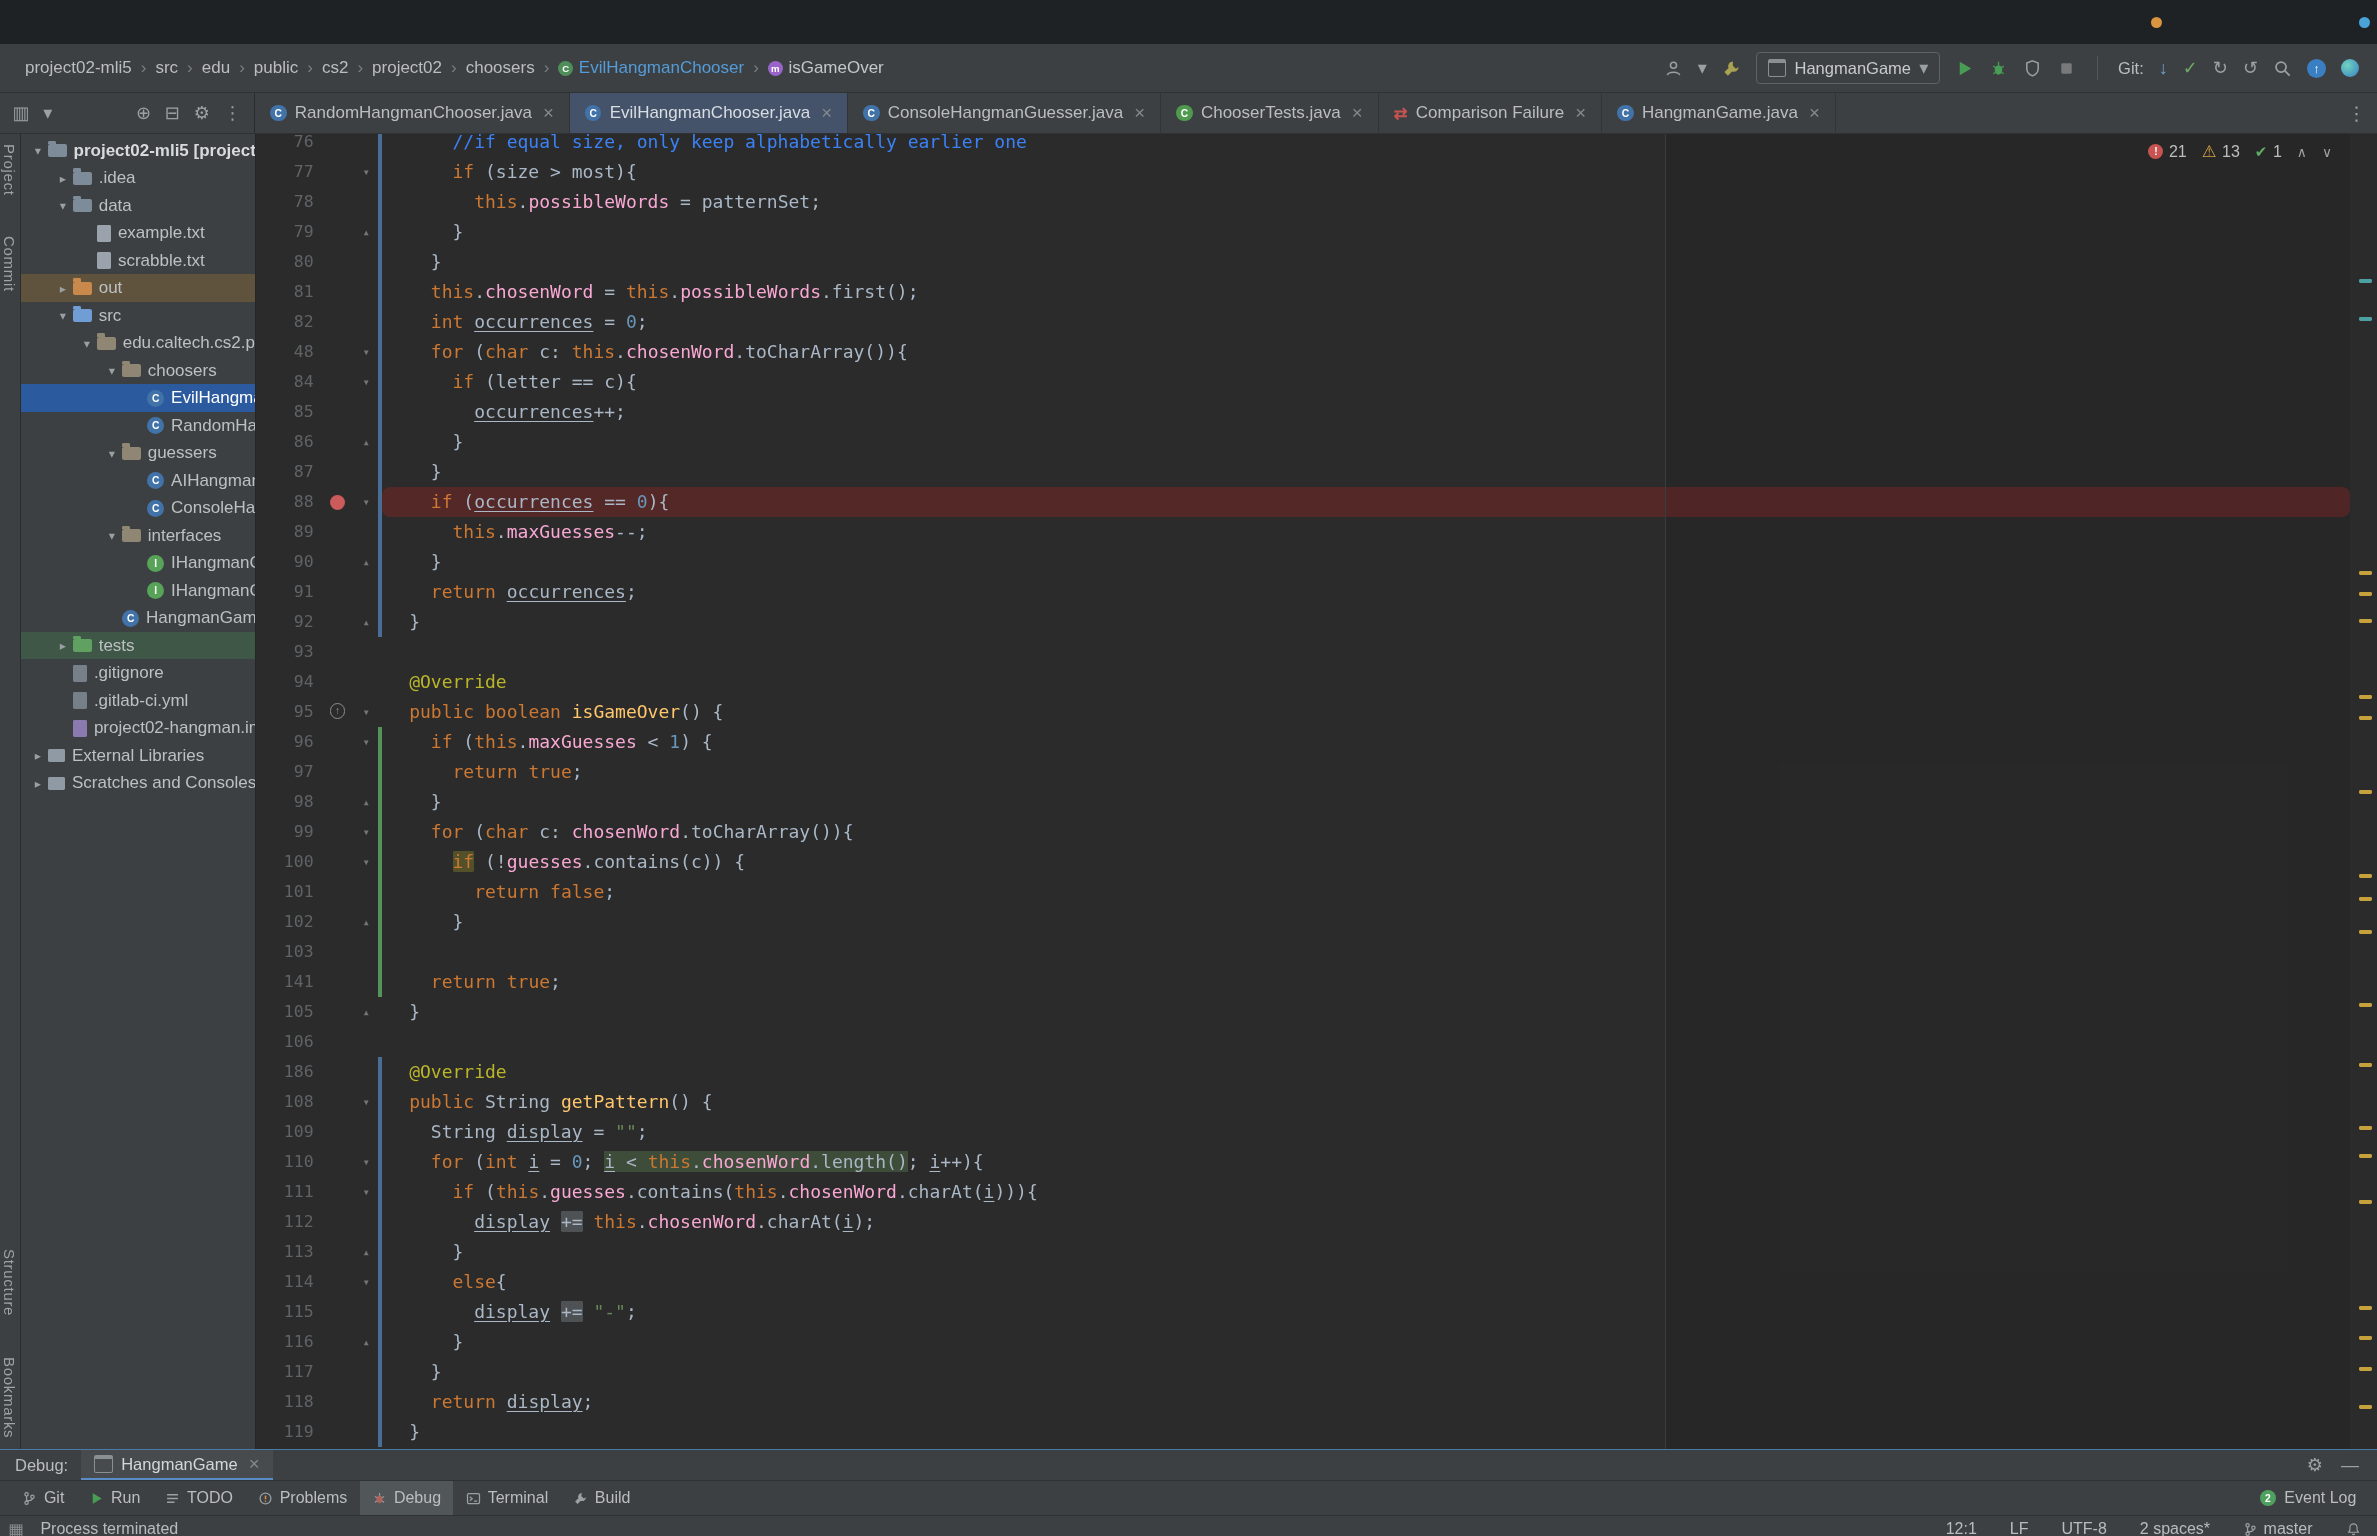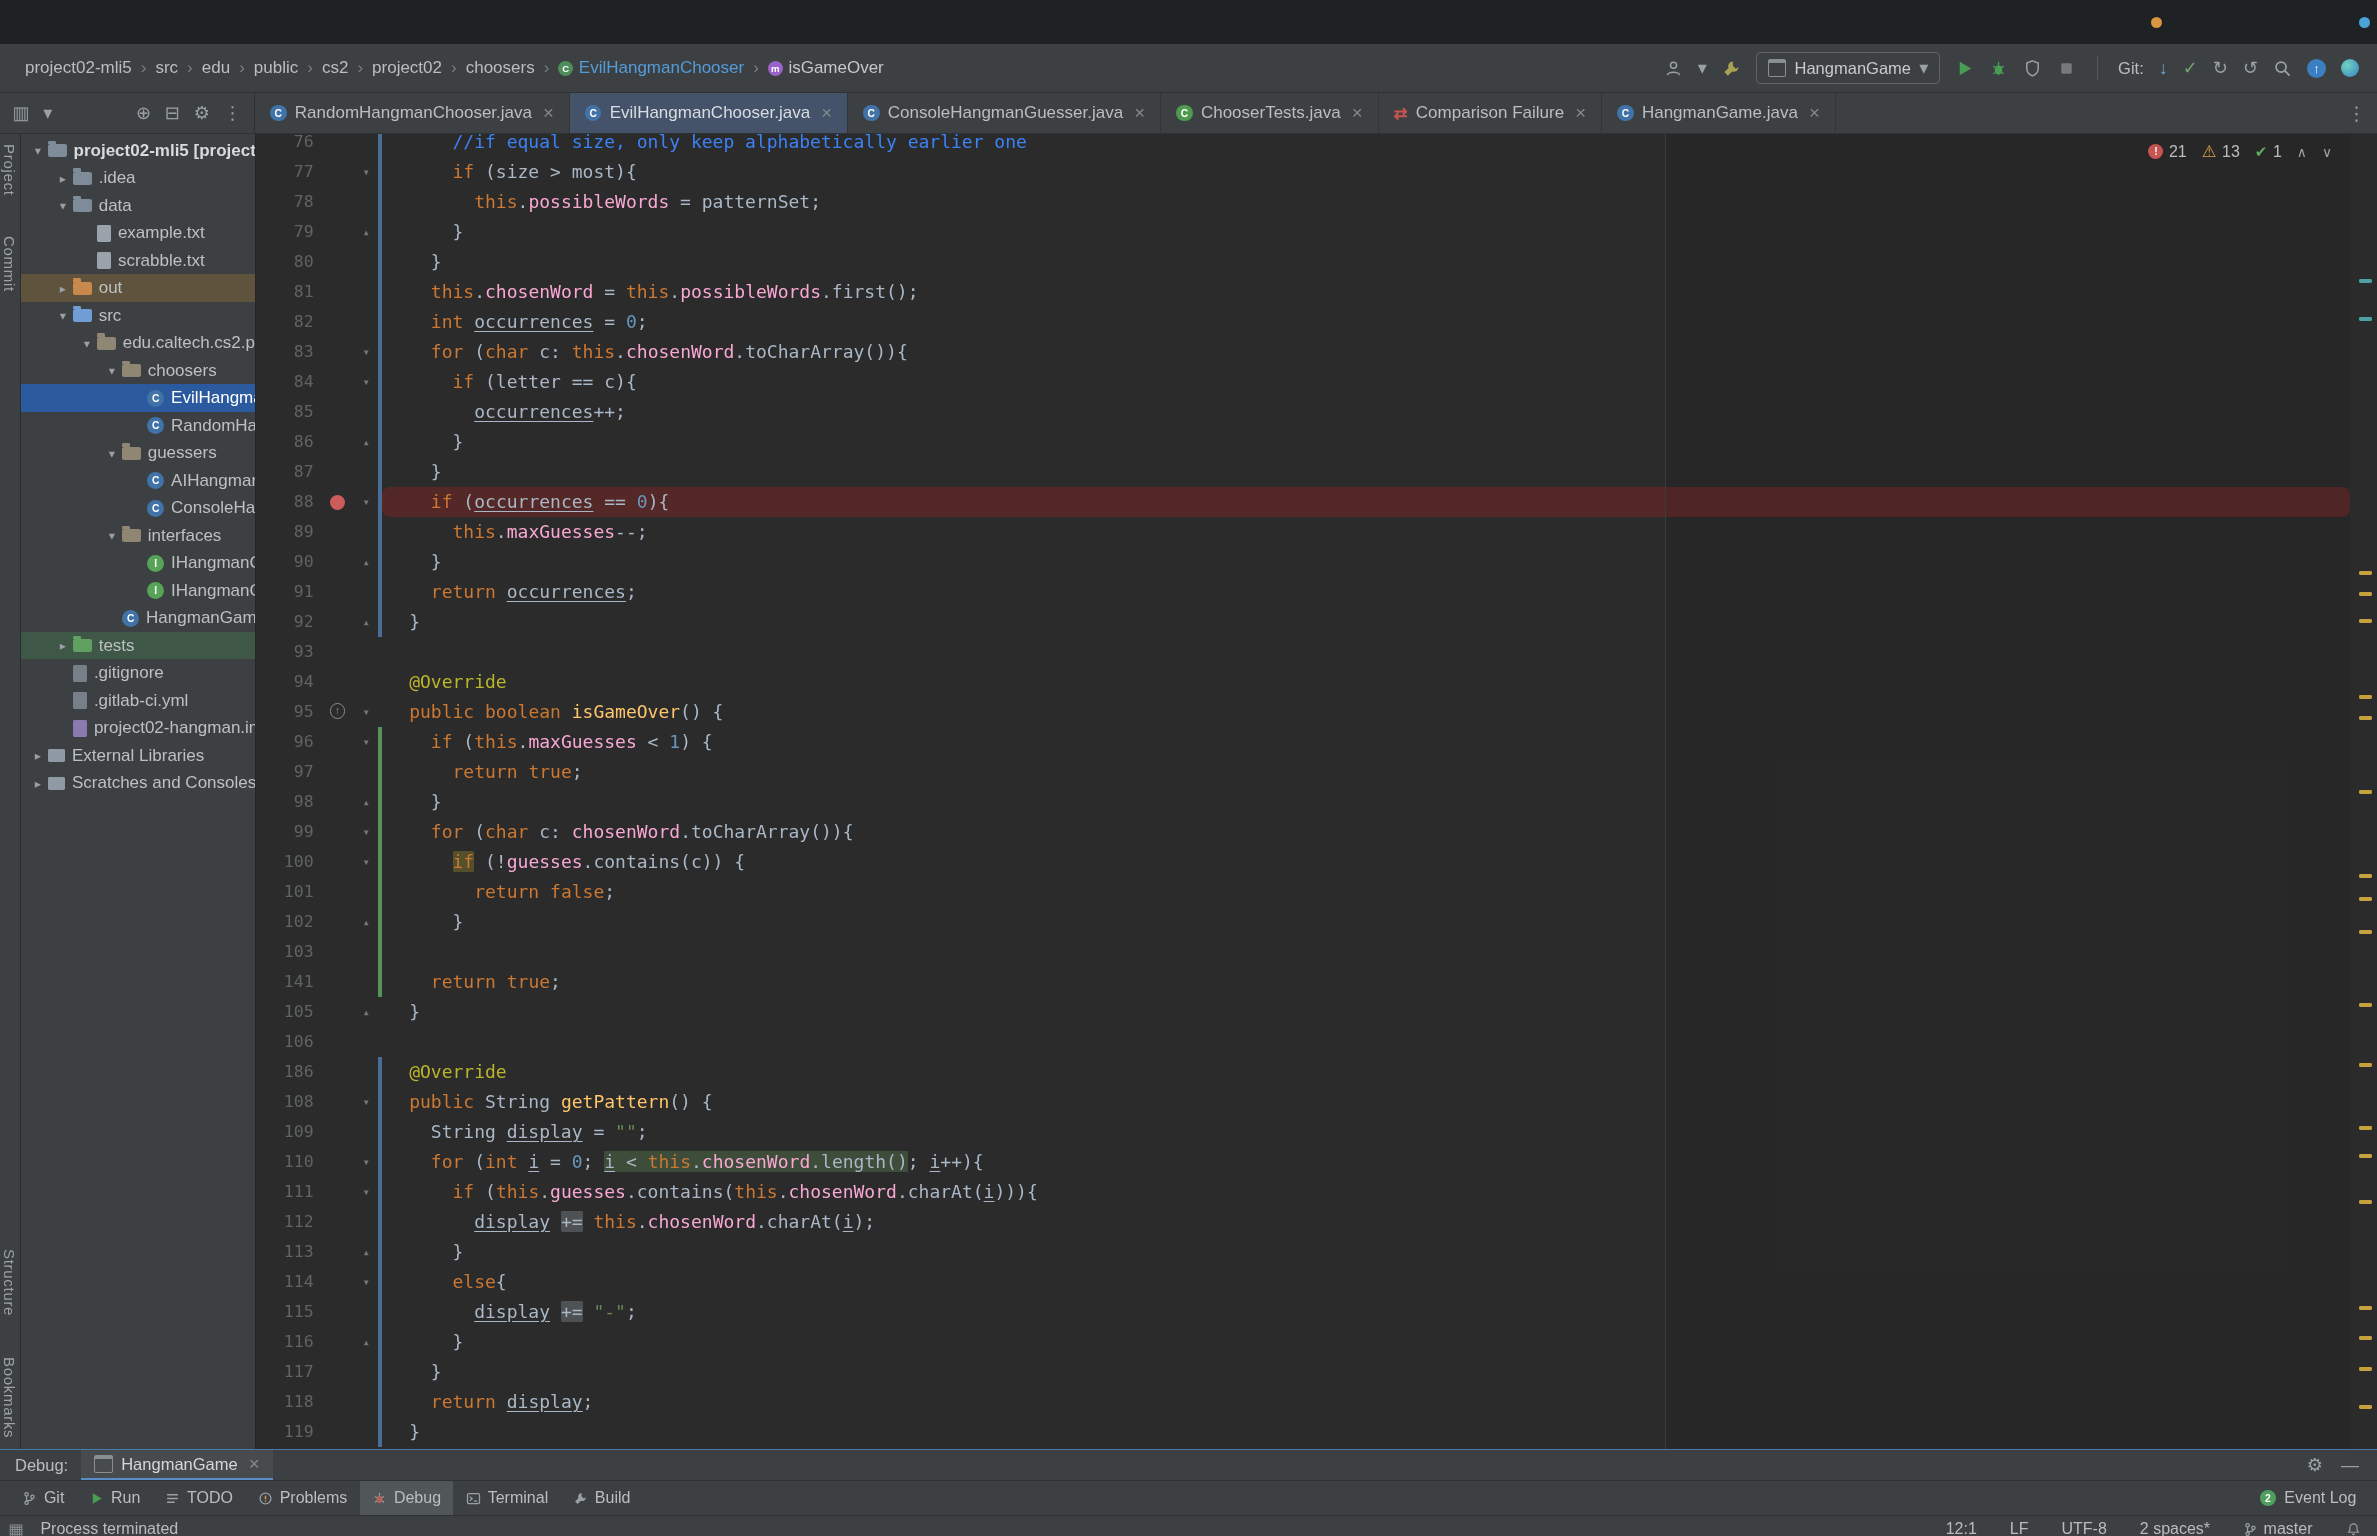--- a/index.html
+++ b/index.html
@@ -474,21 +474,21 @@
             <span class="cl-code"><span>    </span><span class="kw">this</span><span>.</span><span class="fld">chosenWord</span><span> = </span><span class="kw">this</span><span>.</span><span class="fld">possibleWords</span><span>.first();</span></span>
           </div>
           <div class="cl">
             <span class="cl-num">82</span>
             <span class="cl-ico"></span>
             <span class="cl-fold"></span>
             <span class="cl-mark m-b"></span>
             <span class="cl-code"><span>    </span><span class="kw">int</span><span> </span><span class="u">occurrences</span><span> = </span><span class="num">0</span><span>;</span></span>
           </div>
           <div class="cl">
-            <span class="cl-num">83</span>
+            <span class="cl-num">48</span>
             <span class="cl-ico"></span>
             <span class="cl-fold">▾</span>
             <span class="cl-mark m-b"></span>
             <span class="cl-code"><span>    </span><span class="kw">for</span><span> (</span><span class="kw">char</span><span> c: </span><span class="kw">this</span><span>.</span><span class="fld">chosenWord</span><span>.toCharArray()){</span></span>
           </div>
           <div class="cl">
             <span class="cl-num">84</span>
             <span class="cl-ico"></span>
             <span class="cl-fold">▾</span>
             <span class="cl-mark m-b"></span>

